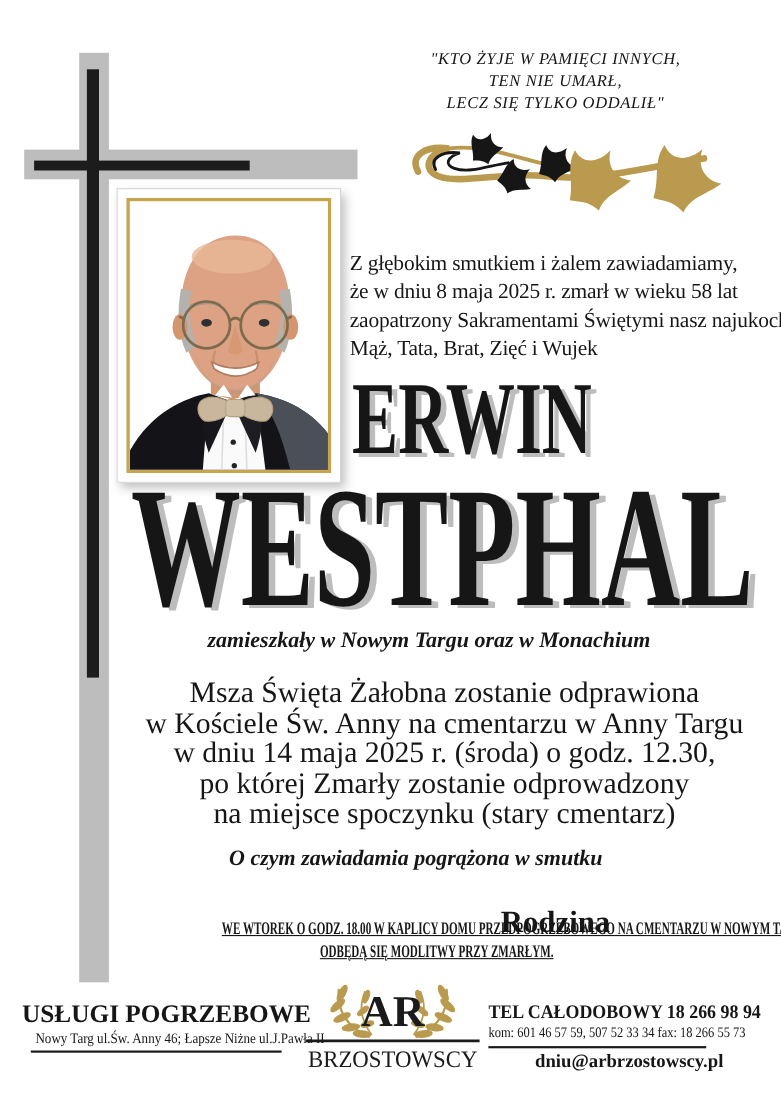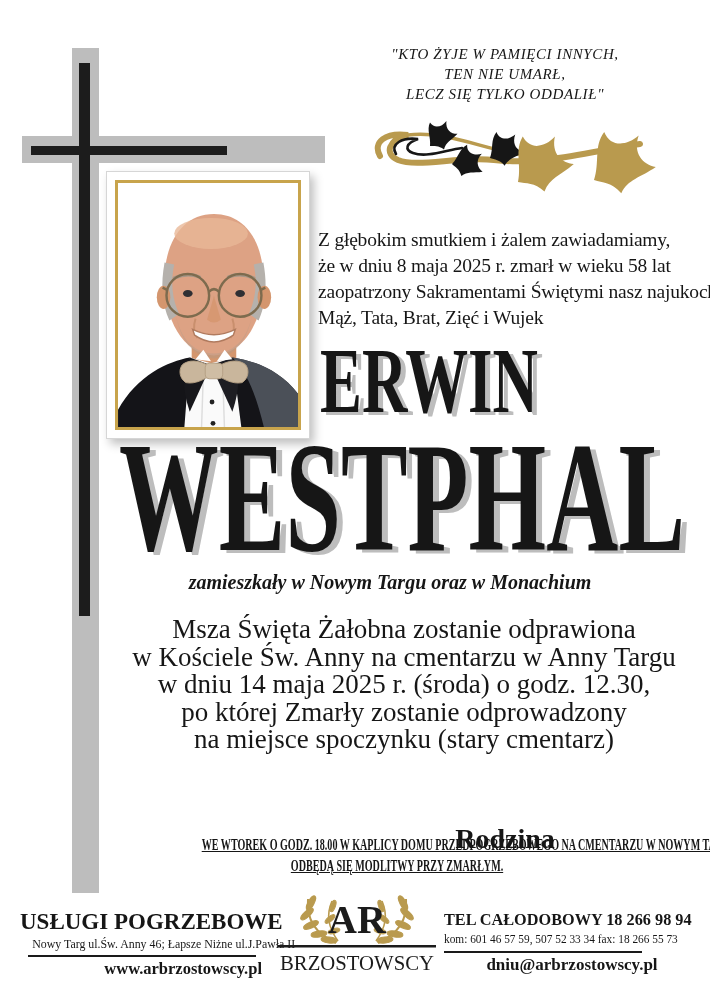--- a/index.html
+++ b/index.html
@@ -179,32 +179,32 @@
   <div class="abs residence">zamieszkały w Nowym Targu oraz w Monachium</div>
 
   <div class="abs ceremony">
     <div>Msza Święta Żałobna zostanie odprawiona</div>
     <div>w Kościele Św. Anny na cmentarzu w Anny Targu</div>
     <div>w dniu 14 maja 2025 r. (środa) o godz. 12.30,</div>
     <div>po której Zmarły zostanie odprowadzony</div>
     <div>na miejsce spoczynku (stary cmentarz)</div>
   </div>
 
+  <div class="abs closing-notice">O czym zawiadamia pogrążona w smutku</div>
   <div class="abs signature">Rodzina</div>
 
   <div class="abs prayer">
     <span class="prayer-line">WE WTOREK O GODZ. 18.00 W KAPLICY DOMU PRZEDPOGRZEBOWEGO NA CMENTARZU W NOWYM TARGU</span>
     <span class="prayer-line">ODBĘDĄ SIĘ MODLITWY PRZY ZMARŁYM.</span>
   </div>
 
   <div class="abs footer-left">
     <div class="f-title">USŁUGI POGRZEBOWE</div>
     <span class="f-addr">Nowy Targ ul.Św. Anny 46; Łapsze Niżne ul.J.Pawła II</span>
     <div class="f-rule-l"></div>
-    <div class="f-www">www.arbrzostowscy.pl</div>
   </div>
 
   <svg class="abs footer-logo" width="162" height="92" viewBox="0 0 162 92">
     <g stroke="#b99a4e" fill="#b99a4e">
       <path d="M60,52 C42,44 30,30 32,8" fill="none" stroke-width="2"></path>
       <ellipse cx="35" cy="12" rx="8" ry="3" transform="rotate(-62 35 12)"></ellipse>
       <ellipse cx="31" cy="23" rx="8" ry="3" transform="rotate(-42 31 23)"></ellipse>
       <ellipse cx="35" cy="34" rx="8" ry="3" transform="rotate(-24 35 34)"></ellipse>
       <ellipse cx="43" cy="43" rx="8" ry="3" transform="rotate(-8 43 43)"></ellipse>
       <ellipse cx="53" cy="49" rx="8" ry="3" transform="rotate(6 53 49)"></ellipse>

